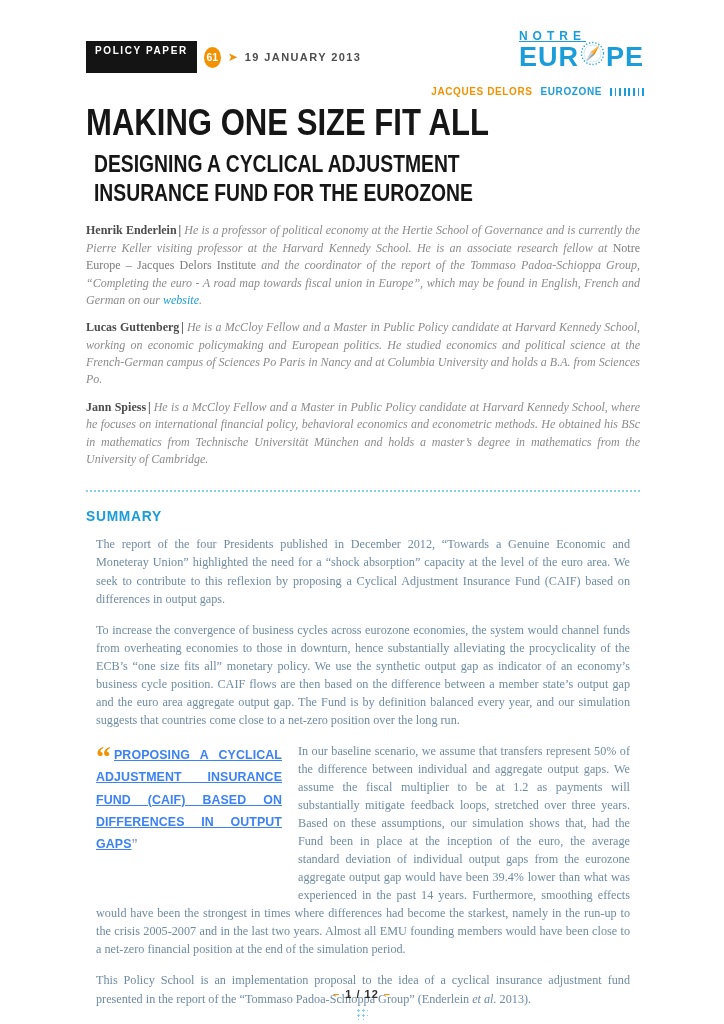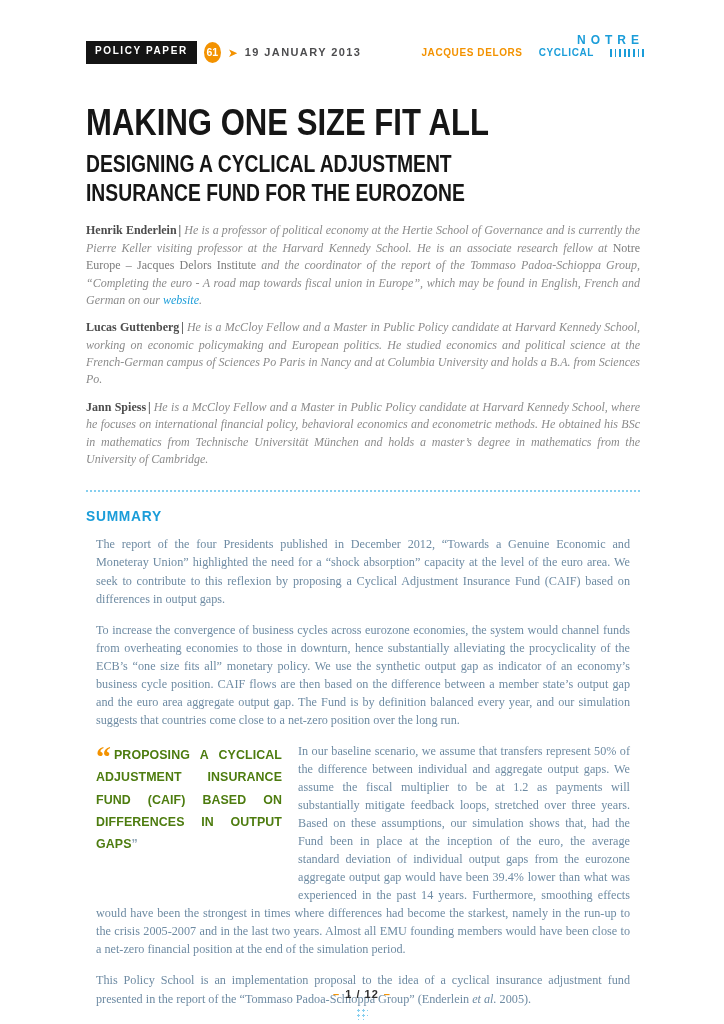--- a/index.html
+++ b/index.html
@@ -10,49 +10,49 @@
     font-family: "Liberation Serif", serif;
   }
   .page { position: absolute; inset: 0; padding: 32px 84px 0 86px; box-sizing: border-box; }
 
   
   .header-row { position: relative; height: 64px; }
   .header-meta { display: flex; align-items: center; gap: 7px; padding-top: 9px; }
   .badge {
     background: #141414; color: #fff;
     font: 700 10px/1 "Liberation Sans", sans-serif;
-    letter-spacing: 1.6px; padding: 5px 9px 8px;
+    letter-spacing: 1.6px; padding: 5px 9px 17px;
   }
   .issue-circle {
     width: 17px; height: 21px; border-radius: 50%;
     background: var(--accent-orange, #F39200); color: #fff;
     font: 700 10.5px/21px "Liberation Sans", sans-serif; text-align: center;
   }
   .arrow-glyph { color: var(--accent-orange, #F39200); font-size: 12px; line-height: 1; }
   .pub-date { font: 700 11px/1 "Liberation Sans", sans-serif; color: #4d4d4f; letter-spacing: 1.4px; }
 
   .logo { position: absolute; right: -4px; top: -2px; text-align: right; }
   .logo-main { display: inline-block; text-align: left; }
-  .logo-notre { display: block; color: var(--brand-blue, #1B9DD9); font: 700 12px/1 "Liberation Sans", sans-serif; letter-spacing: 5px; margin-left: 0; }
+  .logo-notre { display: block; color: var(--brand-blue, #1B9DD9); font: 700 12px/1 "Liberation Sans", sans-serif; letter-spacing: 5px; margin-left: 0; text-decoration: underline; }
   .logo-europe { display: flex; align-items: center; color: var(--brand-blue, #1B9DD9); font: 700 27px/1 "Liberation Sans", sans-serif; letter-spacing: 1px; margin-top: 2px; }
   .compass { margin: 0 1px; transform: translateY(-4px); }
-  .logo-institute { margin-top: 0; font: 700 10px/1 "Liberation Sans", sans-serif; letter-spacing: 0.6px; white-space: nowrap; display: flex; align-items: center; justify-content: flex-end; gap: 16px; }
+  .logo-institute { margin-top: 16px; font: 700 10px/1 "Liberation Sans", sans-serif; letter-spacing: 0.6px; white-space: nowrap; display: flex; align-items: center; justify-content: flex-end; gap: 8px; }
   .inst-orange { color: var(--accent-orange, #F39200); }
   .inst-blue { color: var(--brand-blue, #1B9DD9); }
   .inst-bars { display: inline-block; width: 34px; height: 8px;
     background: repeating-linear-gradient(90deg, var(--brand-blue, #1B9DD9) 0 1.8px, transparent 1.8px 4.6px); }
 
   
   .title-main {
     margin: 8px 0 0;
     font: 700 37px/1.05 "Liberation Sans", sans-serif;
     color: #161616; white-space: nowrap;
     transform: scaleX(0.84); transform-origin: left;
   }
-  .title-sub-block { margin-top: 7px; }
+  .title-sub-block { margin-top: 7px; margin-left: 8px; }
   .title-sub {
     font: 700 23px/1.25 "Liberation Sans", sans-serif;
     color: #161616; white-space: nowrap;
     transform: scaleX(0.84); transform-origin: left;
   }
 
   
   .authors { margin-top: 15px; }
   .bio { margin: 0 0 10px; font-size: 12px; line-height: 1.45; color: #8b8b8b; text-align: justify; font-family: Liberation Serif, serif; }
   .bio-name { font-weight: 700; font-style: normal; color: #4c4c4c; }
@@ -69,21 +69,21 @@
     color: var(--brand-blue, #2BA9E0); letter-spacing: 0.8px;
     transform: scaleX(0.92); transform-origin: left;
   }
   .para {
     font-size: 12.2px; line-height: 1.48;
     color: var(--body-blue, #6E8BA3);
     text-align: justify; margin: 0 10px 13px;
   }
   .pullquote { float: left; width: 186px; min-height: 142px; margin: 2px 16px 10px 0; }
   .pq-open { font: 700 30px/0.1 "Liberation Serif", serif; color: var(--accent-orange, #F39200); margin-right: 3px; vertical-align: -8px; }
-  .pq-text { font: 700 12.4px/1.8 "Liberation Sans", sans-serif; color: #4d7c0f; letter-spacing: 0.1px; }
+  .pq-text { font: 700 12.4px/1.8 "Liberation Sans", sans-serif; color: #3b82f6; letter-spacing: 0.1px; text-decoration: underline; }
   .pq-close { font: 700 12.4px/1.8 "Liberation Sans", sans-serif; color: #8fa5b5; }
   .clear { clear: both; }
 
   
   .footer {
     position: absolute; bottom: 24px; left: 0; width: 100%;
     text-align: center;
     font: 700 11px/1 "Liberation Sans", sans-serif;
     color: #2e2e2e; letter-spacing: 1px;
   }
@@ -104,24 +104,38 @@
     <div class="header-meta">
       <span class="badge">POLICY PAPER</span>
       <span class="issue-circle">61</span>
       <span class="arrow-glyph">➤</span>
       <span class="pub-date">19 JANUARY 2013</span>
     </div>
 
     <div class="logo">
       <div class="logo-main">
         <span class="logo-notre">NOTRE</span>
+        <div class="logo-europe">
+          <span>EUR</span>
+          <svg class="compass" width="25" height="25" viewBox="0 0 25 25">
+            <circle cx="12.5" cy="12.5" r="11" fill="#ffffff" stroke="#1B9DD9" stroke-width="1.4" stroke-dasharray="1.2 2"></circle>
+            <circle cx="12.5" cy="12.5" r="8.5" fill="none" stroke="#1B9DD9" stroke-width="0.5" opacity="0.45"></circle>
+            <g transform="rotate(40 12.5 12.5)">
+              <polygon points="12.5,1.5 15,12.5 12.5,12.5" fill="#F39200"></polygon>
+              <polygon points="12.5,1.5 10,12.5 12.5,12.5" fill="#F7B24D"></polygon>
+              <polygon points="12.5,23.5 15,12.5 12.5,12.5" fill="#9aa3a8"></polygon>
+              <polygon points="12.5,23.5 10,12.5 12.5,12.5" fill="#c9ced1"></polygon>
+            </g>
+          </svg>
+          <span>PE</span>
+        </div>
       </div>
       <div class="logo-institute">
         <span class="inst-orange">JACQUES DELORS</span>
-        <span class="inst-blue">CYCLICAL</span>
+        <span class="inst-blue">EUROZONE</span>
         <span class="inst-bars"></span>
       </div>
     </div>
   </div>
 
   <h1 class="title-main">MAKING ONE SIZE FIT ALL</h1>
   <div class="title-sub-block">
     <div class="title-sub">DESIGNING A CYCLICAL ADJUSTMENT</div>
     <div class="title-sub">INSURANCE FUND FOR THE EUROZONE</div>
   </div>
@@ -137,18 +151,18 @@
   <hr class="divider">
   <h3 class="summary-heading">SUMMARY</h3>
 
   <p class="para">The report of the four Presidents published in December 2012, “Towards a Genuine Economic and Moneteray Union” highlighted the need for a “shock absorption” capacity at the level of the euro area. We seek to contribute to this reflexion by proposing a Cyclical Adjustment Insurance Fund (CAIF) based on differences in output gaps.</p>
   <p class="para">To increase the convergence of business cycles across eurozone economies, the system would channel funds from overheating economies to those in downturn, hence substantially alleviating the procyclicality of the ECB’s “one size fits all” monetary policy. We use the synthetic output gap as indicator of an economy’s business cycle position. CAIF flows are then based on the difference between a member state’s output gap and the euro area aggregate output gap. The Fund is by definition balanced every year, and our simulation suggests that countries come close to a net-zero position over the long run.</p>
 
   <div class="para">
     <aside class="pullquote"><span class="pq-open">“</span><span class="pq-text">PROPOSING A CYCLICAL ADJUSTMENT INSURANCE FUND (CAIF) BASED ON DIFFERENCES IN OUTPUT GAPS</span><span class="pq-close">”</span></aside><span>In our baseline scenario, we assume that transfers represent 50% of the difference between individual and aggregate output gaps. We assume the fiscal multiplier to be at 1.2 as payments will substantially mitigate feedback loops, stretched over three years. Based on these assumptions, our simulation shows that, had the Fund been in place at the inception of the euro, the average standard deviation of individual output gaps from the eurozone aggregate output gap would have been 39.4% lower than what was experienced in the past 14 years. Furthermore, smoothing effects would have been the strongest in times where differences had become the starkest, namely in the run-up to the crisis 2005-2007 and in the last two years. Almost all EMU founding members would have been close to a net-zero financial position at the end of the simulation period.</span>
   </div>
 
-  <p class="para clear"><span>This Policy School is an implementation proposal to the idea of a cyclical insurance adjustment fund presented in the report of the “Tommaso Padoa-Schioppa Group” (Enderlein </span><span class="seg-italic">et al.</span><span> 2005).</span></p>
+  <p class="para clear"><span>This Policy School is an implementation proposal to the idea of a cyclical insurance adjustment fund presented in the report of the “Tommaso Padoa-Schioppa Group” (Enderlein </span><span class="seg-italic">et al.</span><span> 2013).</span></p>
 
 </div>
 
 <div class="footer"><span class="dash">–</span><span>1 / 12</span><span class="dash">–</span></div>
 <div class="footer-dots"></div>
 
 </body></html>

